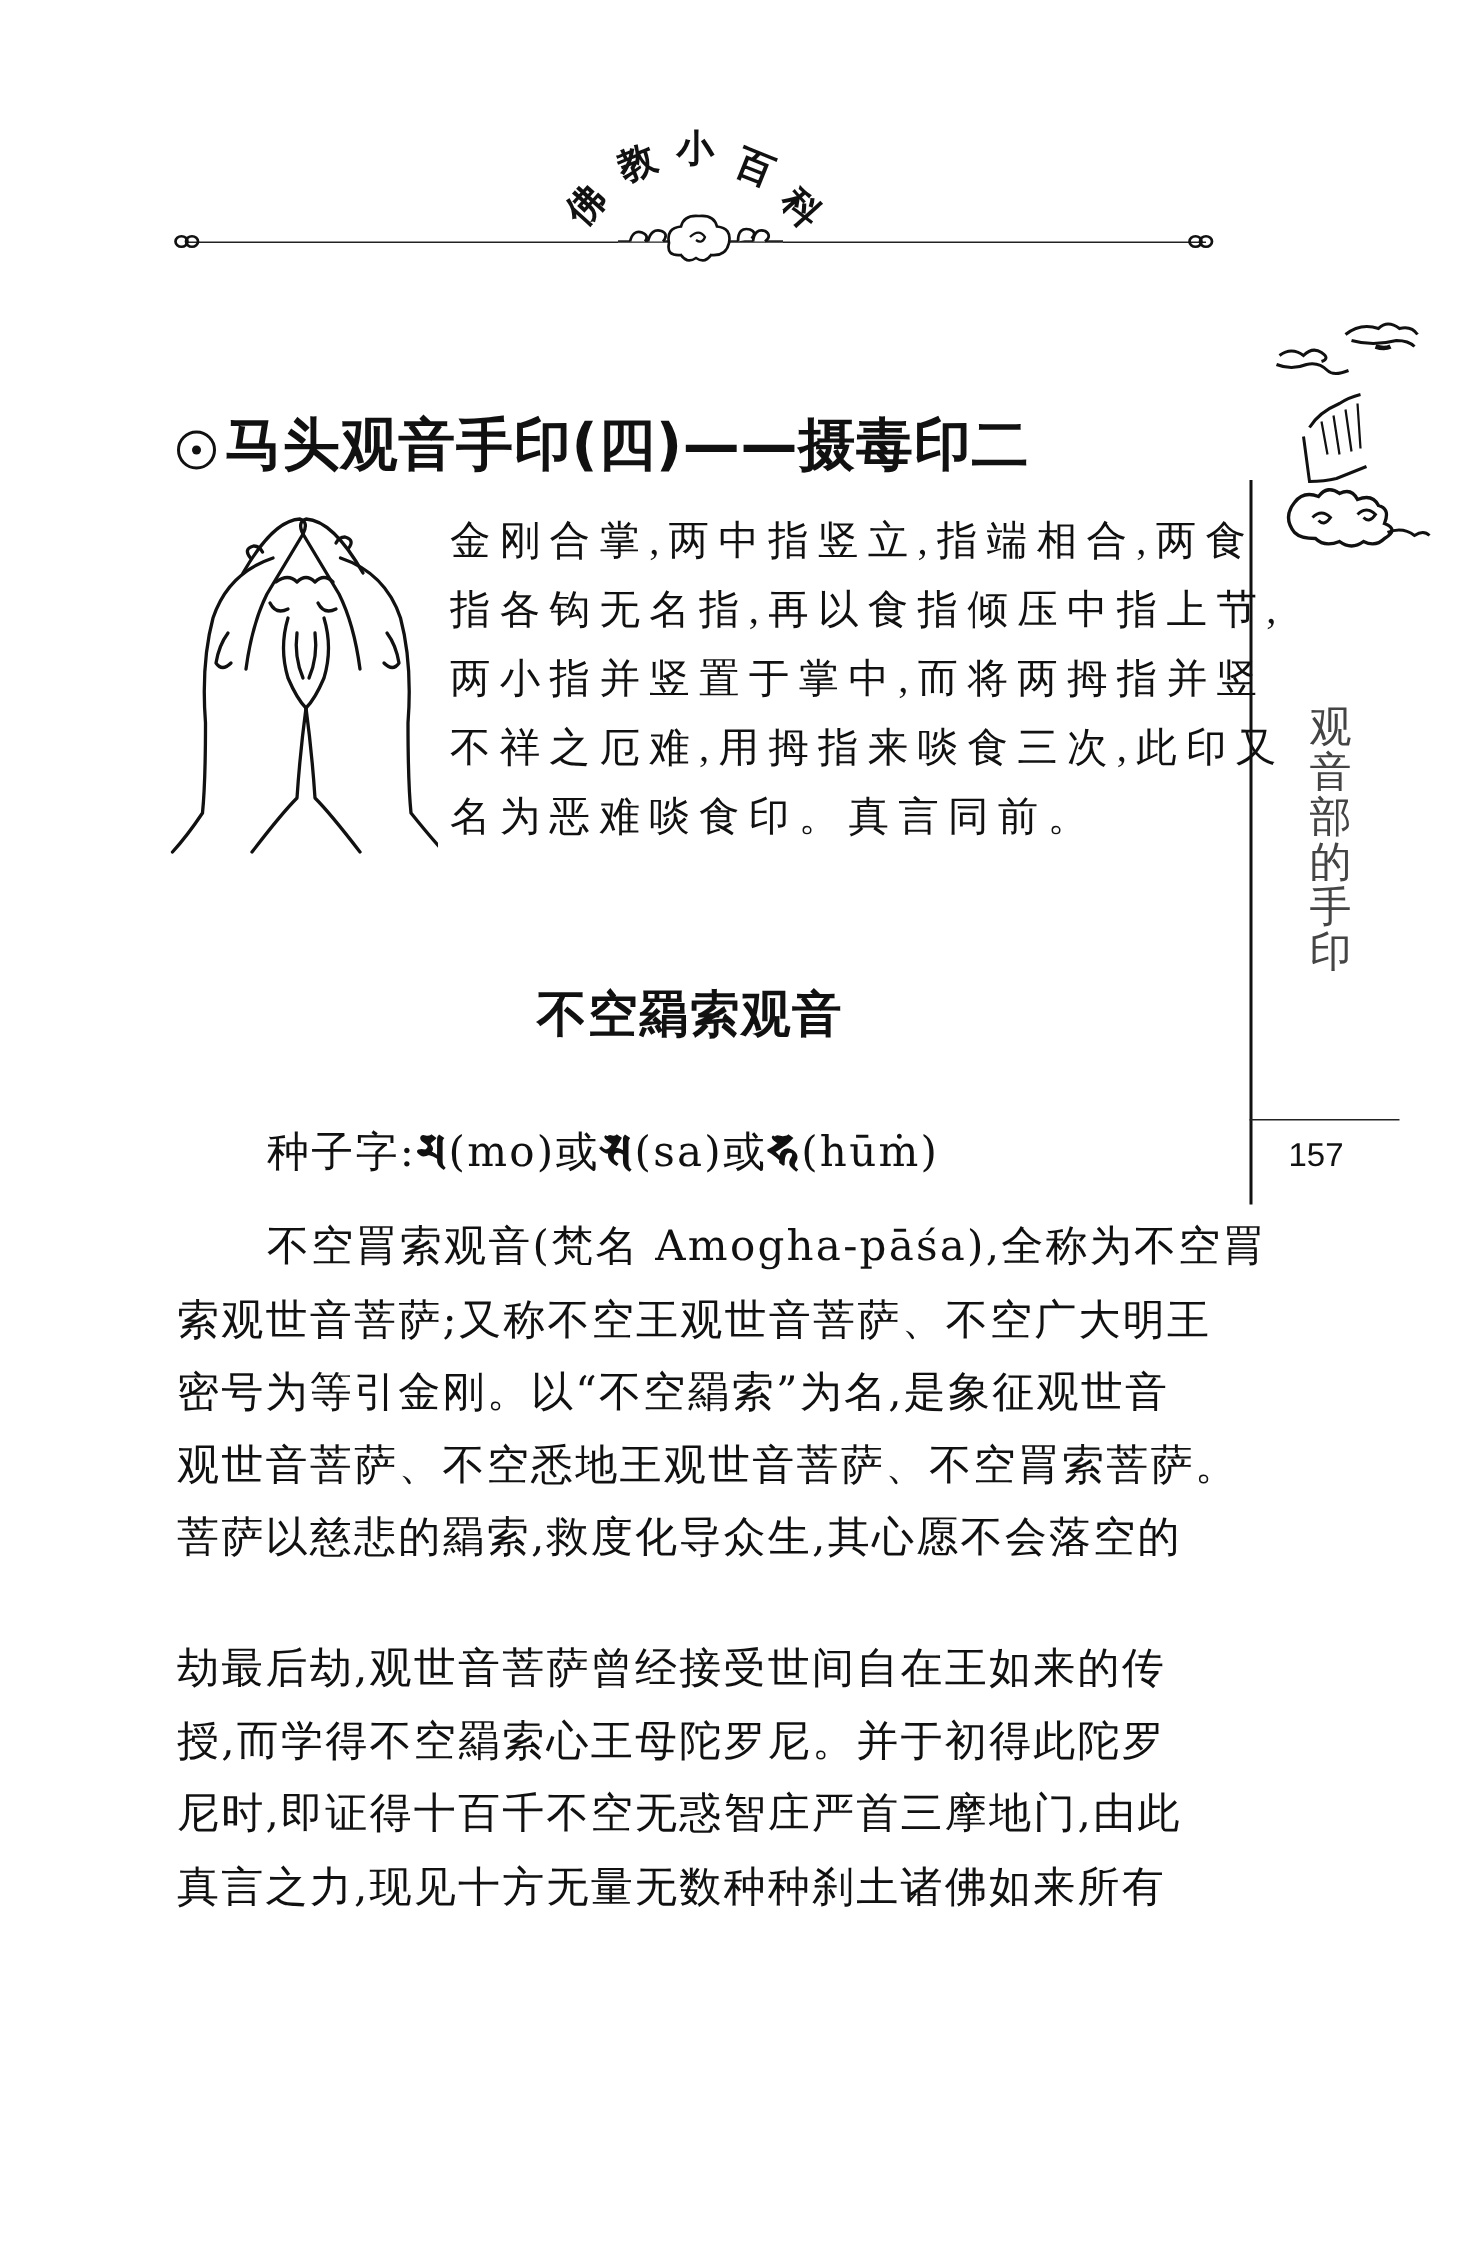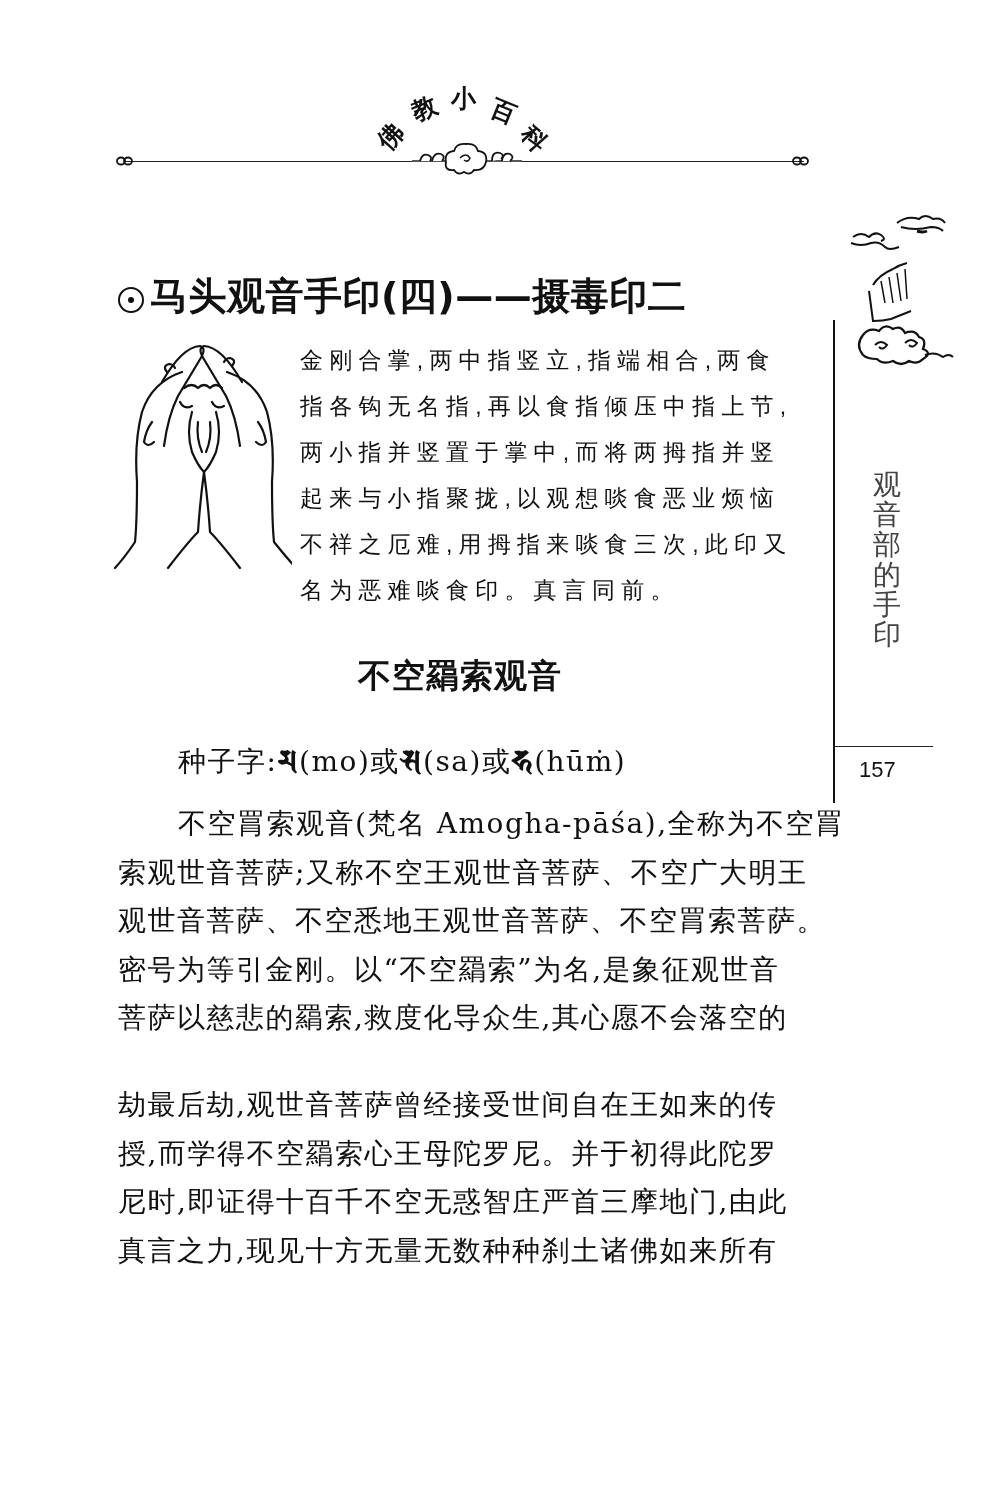--- a/index.html
+++ b/index.html
@@ -12,28 +12,28 @@
     
     .hdr-char { position: absolute; font-family: "DejaVu Sans", sans-serif; font-weight: bold; font-size: 25px; color: #111; }
     .hdr-rule { position: absolute; left: 124px; top: 161px; width: 680px; height: 0; border-top: 1.6px solid #222; }
 
     
     .sec-head { position: absolute; left: 118px; top: 271px; font-family: "DejaVu Sans", sans-serif; font-weight: bold; font-size: 38px; letter-spacing: 0.5px; white-space: nowrap; }
     .sec-head .bullet { display: inline-block; width: 26px; height: 26px; border: 2px solid #111; border-radius: 50%; position: relative; vertical-align: -4px; margin-right: 6px; box-sizing: border-box; }
     .sec-head .bullet::after { content: ""; position: absolute; left: 8px; top: 8px; width: 6px; height: 6px; background: #111; border-radius: 50%; }
 
     
-    .desc { position: absolute; left: 300px; top: 337px; width: 515px; font-family: Liberation Sans, sans-serif; font-size: 23px; line-height: 46px; letter-spacing: 6.2px; }
+    .desc { position: absolute; left: 300px; top: 337px; width: 515px; font-family: Liberation Serif, serif; font-size: 27px; line-height: 46px; letter-spacing: 6.2px; }
     .desc .line { white-space: nowrap; height: 46px; }
 
     
     .subtitle { position: absolute; left: 0; width: 800px; top: 654px; text-align: center; padding-left: 120px; box-sizing: border-box; font-family: Liberation Serif, serif; font-size: 33px; font-weight: bold; letter-spacing: 1px; }
 
     
-    .body-text { position: absolute; left: 118px; width: 690px; font-family: "DejaVu Serif", serif; font-size: 28px; line-height: 56px; letter-spacing: 1.5px; }
+    .body-text { position: absolute; left: 118px; width: 690px; font-family: "DejaVu Serif", serif; font-size: 28px; line-height: 70px; letter-spacing: 1.5px; }
     .body-text .line { white-space: nowrap; height: 48.5px; }
     .indent { padding-left: 60px; }
     .seed { font-weight: bold; font-size: 30px; }
 
     
     .side-vline { position: absolute; left: 833px; top: 320px; width: 0; height: 483px; border-left: 2px solid #111; }
     .side-hline { position: absolute; left: 833px; top: 746px; width: 100px; height: 0; border-top: 1.6px solid #222; }
     .side-title { position: absolute; left: 870px; top: 470px; width: 34px; font-family: "DejaVu Sans", sans-serif; font-size: 28px; line-height: 30px; color: #444; font-weight: 300; text-align: center; }
     .side-title span { display: block; }
     .page-num { position: absolute; left: 859px; top: 757px; font-family: "Liberation Sans", sans-serif; font-size: 22px; color: #111; }
@@ -126,38 +126,37 @@
     <path d="M92 140 q4 30 6 60 q10 10 30 36"></path>
     <path d="M40 90 q-6 8 -8 20 q4 6 10 0"></path>
     <path d="M146 90 q6 8 8 20 q-4 6 -10 0"></path>
   </g>
 </svg>
 
 <div class="desc">
   <div class="line">金刚合掌,两中指竖立,指端相合,两食</div>
   <div class="line">指各钩无名指,再以食指倾压中指上节,</div>
   <div class="line">两小指并竖置于掌中,而将两拇指并竖</div>
-  <div class="line">起来与小指聚拢,以观想啖食恶业烦恼</div>
   <div class="line">不祥之厄难,用拇指来啖食三次,此印又</div>
   <div class="line">名为恶难啖食印。真言同前。</div>
 </div>
 
 <div class="subtitle">不空羂索观音</div>
 
 <div class="body-text" style="top:733px;">
   <div class="line indent">
     <span>种子字:</span><span class="seed">𑖦</span><span>(mo)</span><span>或</span><span class="seed">𑖭</span><span>(sa)</span><span>或</span><span class="seed">𑖮</span><span>(hūṁ)</span>
   </div>
 </div>
 
 <div class="body-text" style="top:796px;">
   <div class="line indent">不空罥索观音(梵名 Amogha-pāśa),全称为不空罥</div>
   <div class="line">索观世音菩萨;又称不空王观世音菩萨、不空广大明王</div>
+  <div class="line">密号为等引金刚。以“不空羂索”为名,是象征观世音</div>
   <div class="line">观世音菩萨、不空悉地王观世音菩萨、不空罥索菩萨。</div>
-  <div class="line">密号为等引金刚。以“不空羂索”为名,是象征观世音</div>
   <div class="line">菩萨以慈悲的羂索,救度化导众生,其心愿不会落空的</div>
 </div>
 
 <div class="body-text" style="top:1077px;">
   <div class="line">劫最后劫,观世音菩萨曾经接受世间自在王如来的传</div>
   <div class="line">授,而学得不空羂索心王母陀罗尼。并于初得此陀罗</div>
   <div class="line">尼时,即证得十百千不空无惑智庄严首三摩地门,由此</div>
   <div class="line">真言之力,现见十方无量无数种种刹土诸佛如来所有</div>
 </div>
 

